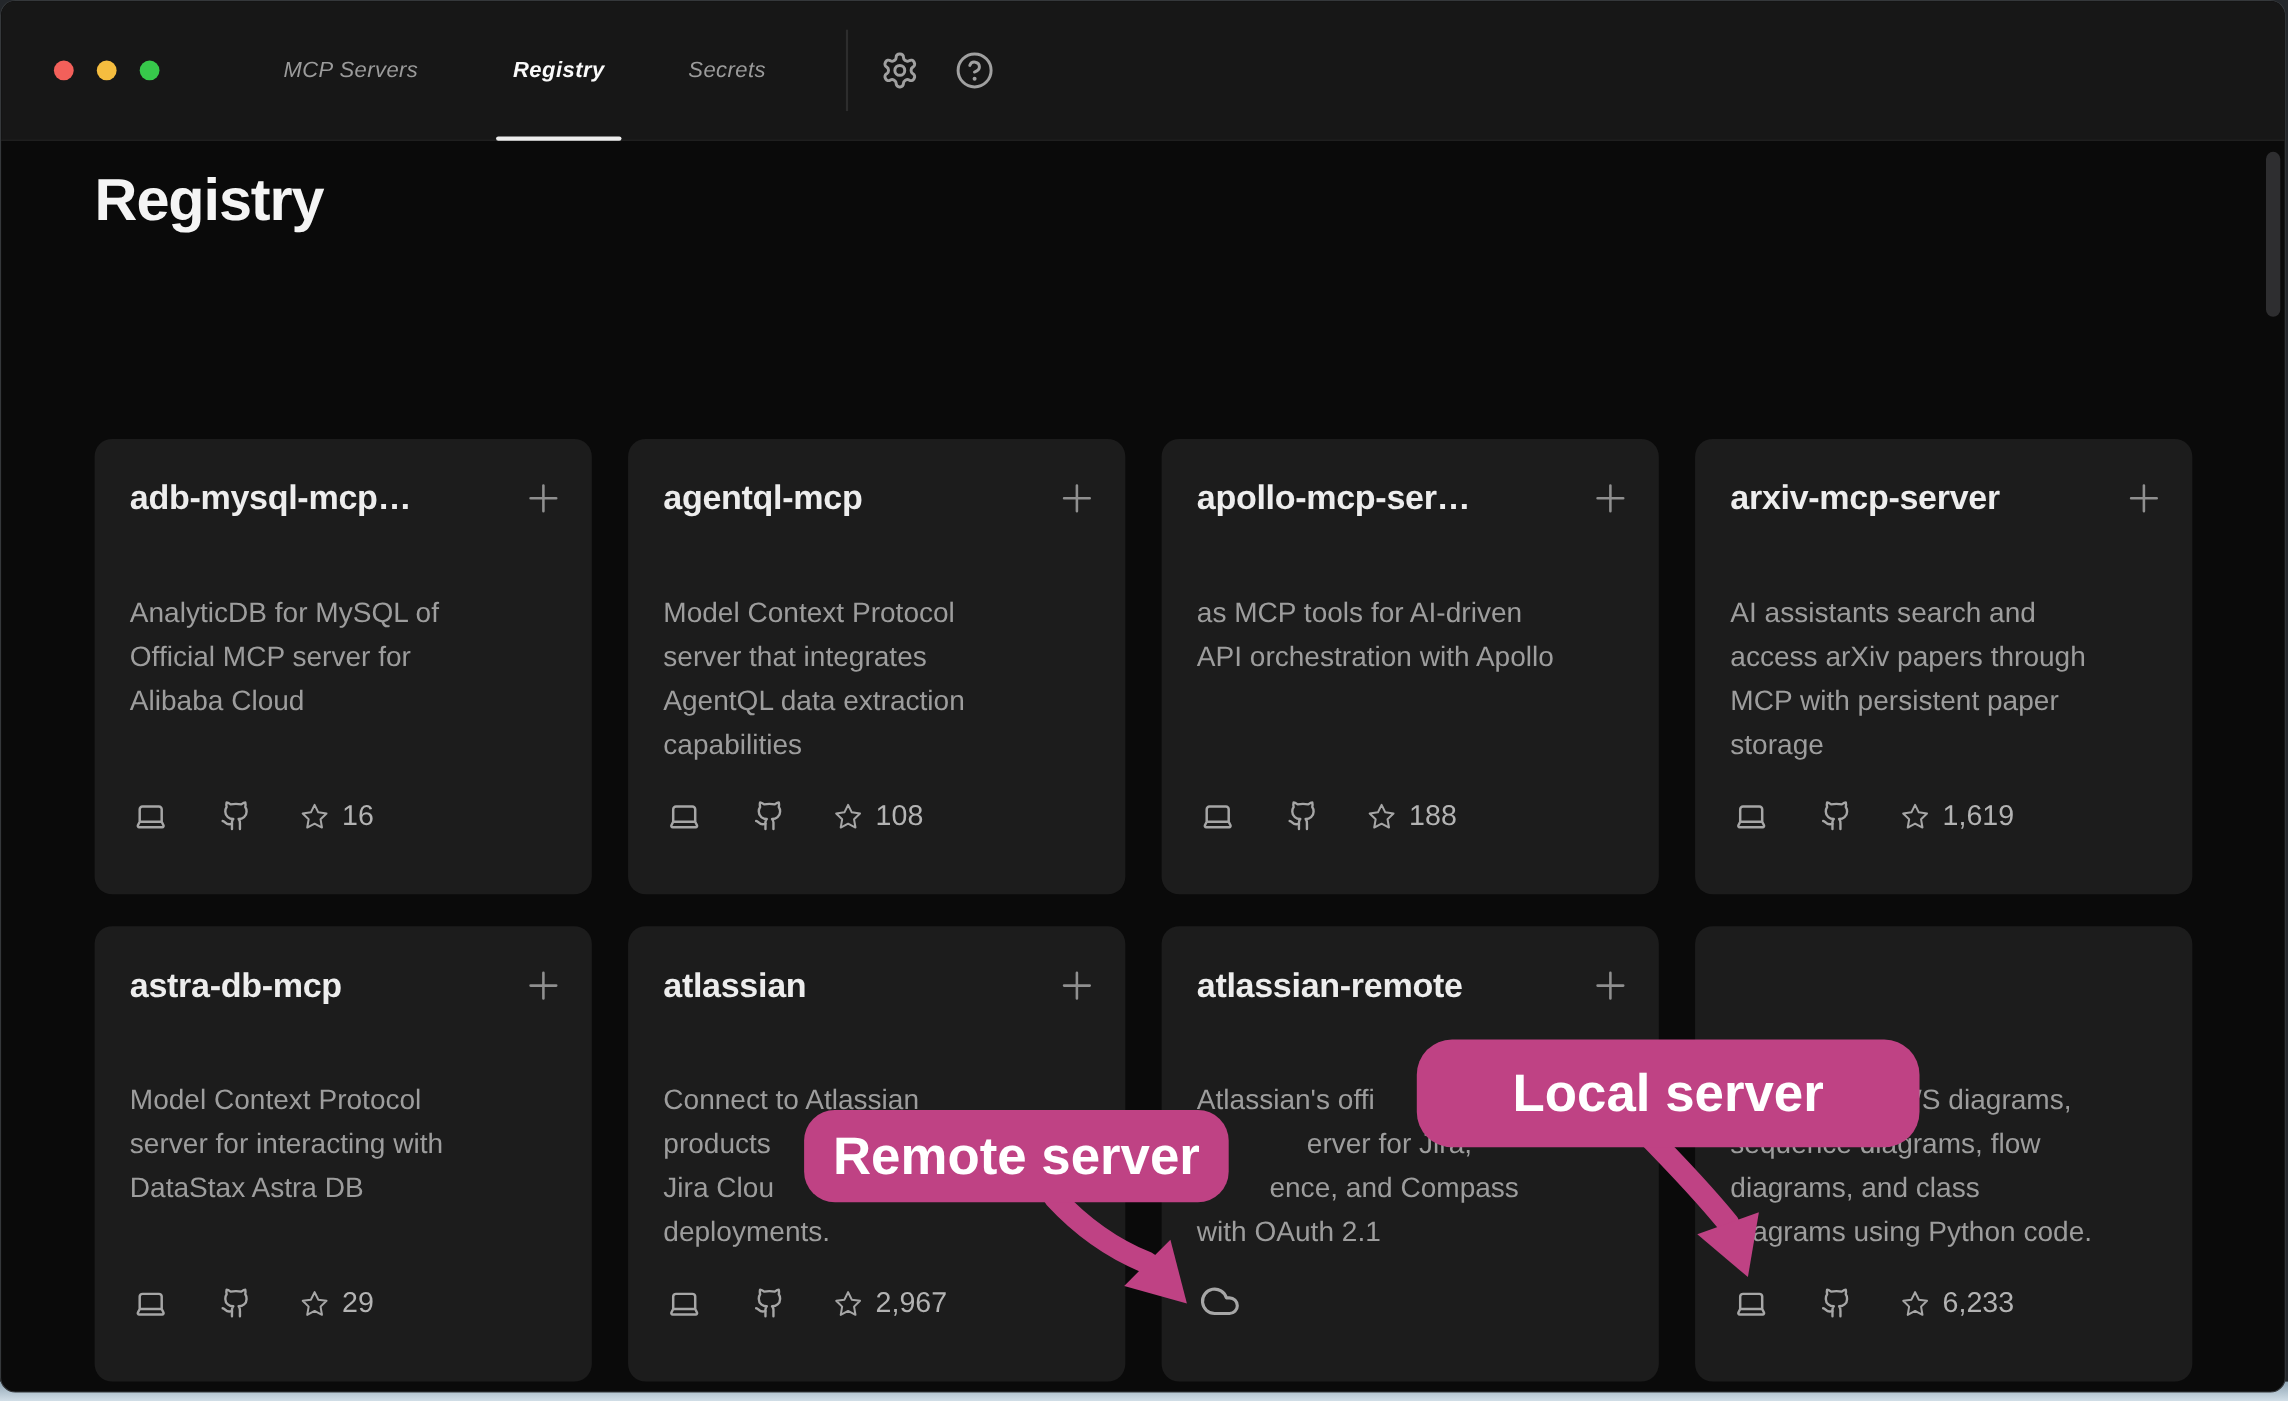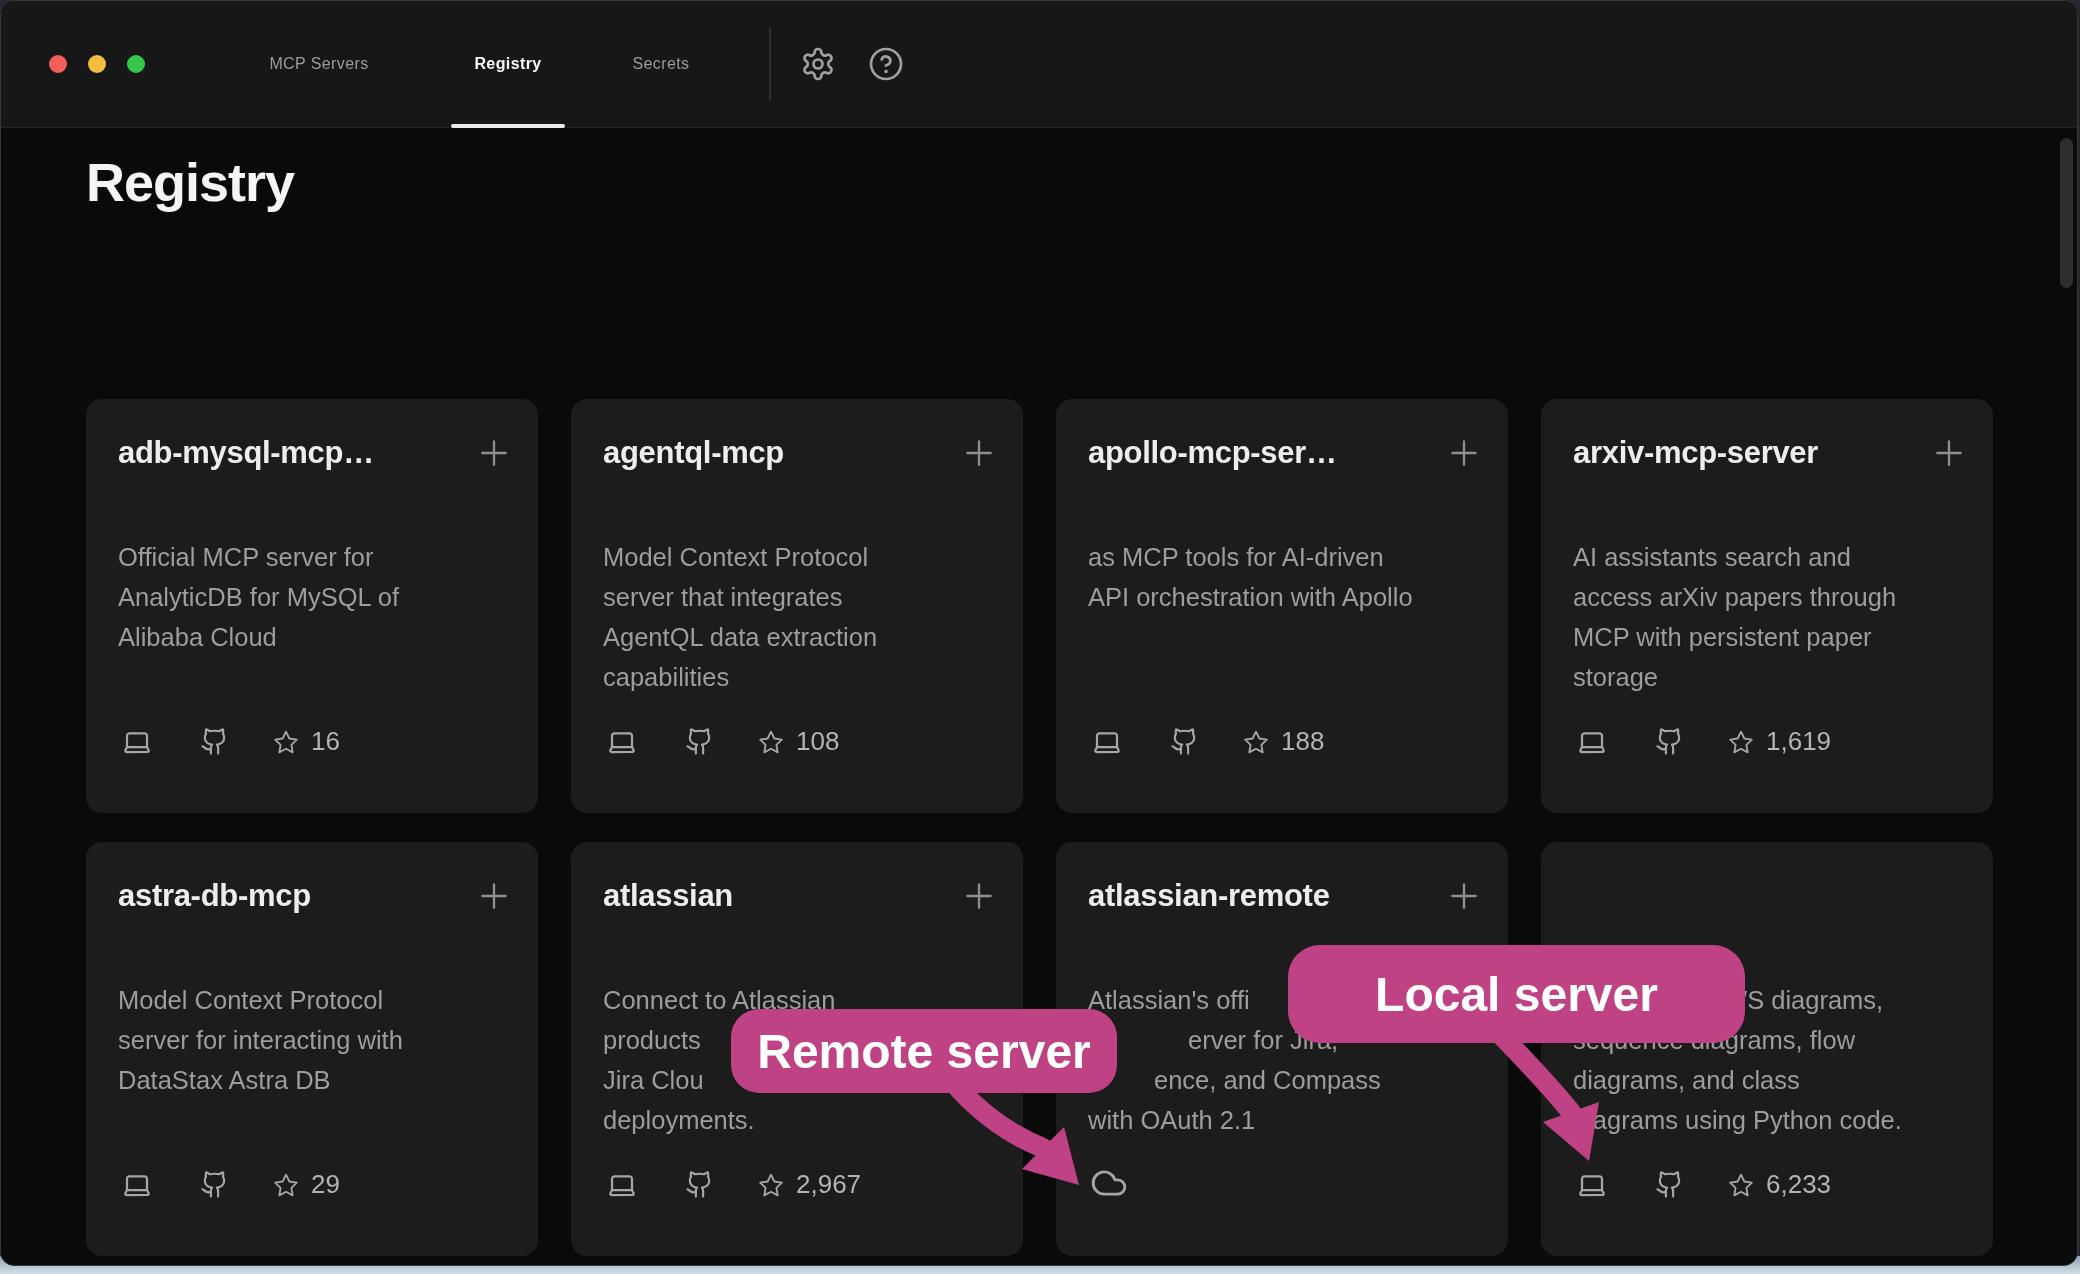--- a/index.html
+++ b/index.html
@@ -11,22 +11,22 @@
   .bottom-strip{position:absolute;left:0;right:0;bottom:0;height:18px;
     background:linear-gradient(#8fa4b3,#d2dfe8);}
   .window{position:absolute;left:0;top:0;width:2078px;height:1266px;
     background:#0a0a0a;border:1px solid #35383b;border-radius:14px;
     box-sizing:border-box;overflow:hidden;}
   
   .topbar{position:absolute;left:0;top:0;right:0;height:126px;background:#171717;
     border-bottom:1px solid #242424;}
   .light{position:absolute;top:54px;width:18px;height:18px;border-radius:50%;}
   .tab{position:absolute;top:0;height:126px;display:flex;align-items:center;
-    transform:translateX(-50%);font-size:16px;color:#9b9b9b;font-weight:500;
-    letter-spacing:.4px;cursor:default;}
+    transform:translateX(-50%);font-size:20px;color:#9b9b9b;font-weight:500;
+    letter-spacing:.4px;cursor:default;font-style:italic;}
   .tab.active{color:#fafafa;font-weight:700;}
   .tab-underline{position:absolute;left:507px;bottom:-1px;transform:translateX(-50%);
     width:114px;height:4px;background:#ececec;border-radius:2px;}
   .vdiv{position:absolute;left:768px;top:26px;width:2px;height:74px;background:#2d2d2d;}
   .iconbtn{position:absolute;top:45px;width:36px;height:36px;color:#a0a0a0;}
   .iconbtn svg{width:36px;height:36px;}
   
   .page-title{position:absolute;left:85px;top:150px;font-size:54px;font-weight:700;
     color:#f4f4f4;letter-spacing:-1px;}
   .search{position:absolute;left:85px;top:281px;width:481px;height:69px;
@@ -136,22 +136,22 @@
   <div class="grid">
 
     <div class="card">
       <div class="card-head">
         <div class="card-title">adb-mysql-mcp…</div>
         <div class="plus"><svg>
               <use href="#i-plus"></use>
             </svg></div>
       </div>
       <div class="card-desc">
-        <div>Official MCP server for</div>
-          <div>AnalyticDB for MySQL of</div>
+        <div>AnalyticDB for MySQL of</div>
+          <div>Official MCP server for</div>
           <div>Alibaba Cloud</div>
       </div>
       <div class="card-foot">
         <span class="fic">
             <svg width="30" height="30">
               <use href="#i-laptop"></use>
             </svg>
           </span>
         <span class="fic gap1">
             <svg width="29" height="29">

